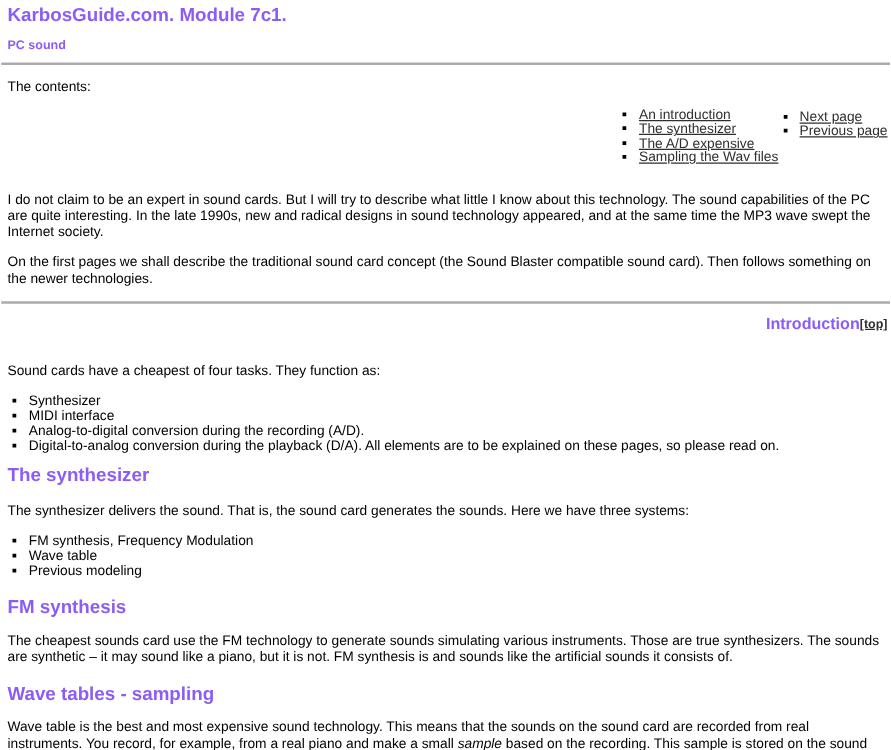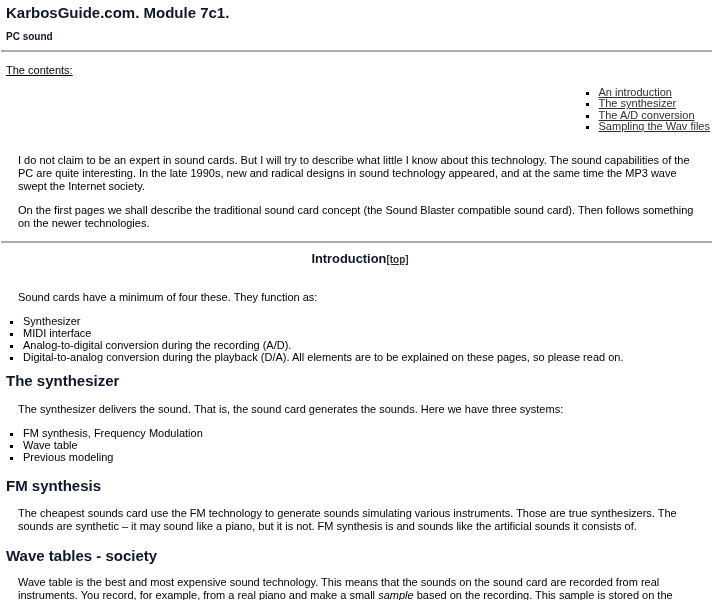--- a/index.html
+++ b/index.html
@@ -4,76 +4,80 @@
 <style>
   html, body { margin: 0; padding: 0; }
   body {
     width: 713px; height: 600px; overflow: hidden; box-sizing: border-box;
     background: #ffffff; color: #000000;
     font-family: "Liberation Sans", "DejaVu Sans", sans-serif;
     font-size: 11px; line-height: 1.18;
     padding: 5px 3px 0 6px;
   }
   a { color: #2f2f2f; text-decoration: underline; cursor: pointer; }
-  h1, h2, h3, h4 { color: #0f172a; font-weight: bold; }
+  h1, h2, h3, h4 { color: #8b5cf6; font-weight: bold; }
   h1.page-title   { font-size: 15px; margin: 0 0 0 0; line-height: 16px; }
   h2.page-subtitle{ font-size: 10px; margin: 8px 0 5px 0; line-height: 16px; }
   hr.rule {
     border: 0; height: 2px; background: #ababab;
     margin: 0 -2px 0 -5px;
   }
   p { margin: 10px 0; }
-  p.contents-label { margin: 12px 0 0 0; text-decoration: underline; }
+  p.contents-label { margin: 12px 0 0 0; }
   .contents-row { display: flex; justify-content: flex-end; }
   ul { list-style-type: square; margin: 10px 0; padding-left: 17px; }
   ul li { line-height: 12px; margin: 0 0 0 0; padding-bottom: 0; }
   ul.toc li, ul.pagenav li { line-height: 11.5px; }
   ul.pagenav { margin-top: 12px; }
   .section-head {
-    display: flex; justify-content: center; align-items: flex-end;
+    display: flex; justify-content: flex-end; align-items: flex-end;
     margin: 8px 0 25px 0;
   }
   .section-head h3 { margin: 0; }
   h3.section-heading { font-size: 15px; line-height: 16px; margin: 10px 0 14px 0; }
   h3.indented { padding-left: 4px; }
   a.top-link { font-size: 10px; font-weight: bold; }
   h4.sub-heading { font-size: 15px; margin: 14px 0 12px 0; }
   em { font-style: italic; }
-  .body-p { margin: 11px 12px; }
+  .body-p { margin: 11px 0; }
 </style>
 </head>
 <body>
 
 <h1 class="page-title">KarbosGuide.com. Module 7c1.</h1>
 <h2 class="page-subtitle">PC sound</h2>
 
 <hr class="rule">
 
 <p class="contents-label">The contents:</p>
 
 <div class="contents-row">
   <ul class="toc">
     <li><a href="#">An introduction</a></li>
     <li><a href="#">The synthesizer</a></li>
-    <li><a href="#">The A/D conversion</a></li>
+    <li><a href="#">The A/D expensive</a></li>
     <li><a href="#">Sampling the Wav files</a></li>
+  </ul>
+  <ul class="pagenav">
+    <li><a href="#">Next page</a></li>
+    <li><a href="#">Previous page</a></li>
   </ul>
 </div>
 
 <p class="body-p">I do not claim to be an expert in sound cards. But I will try to describe what little I know about this technology. The sound capabilities of the PC are quite interesting. In the late 1990s, new and radical designs in sound technology appeared, and at the same time the MP3 wave swept the Internet society.</p>
 <p class="body-p">On the first pages we shall describe the traditional sound card concept (the Sound Blaster compatible sound card). Then follows something on the newer technologies.</p>
 
 <hr class="rule">
 
 <div class="section-head">
   <h3 class="indented">Introduction</h3>
   <a href="#" class="top-link">[top]</a>
 </div>
 
-<p class="body-p">Sound cards have a minimum of four these. They function as:</p>
+<p class="body-p">Sound cards have a cheapest of four tasks. They function as:</p>
 
 <ul>
   <li>Synthesizer</li>
   <li>MIDI interface</li>
   <li>Analog-to-digital conversion during the recording (A/D).</li>
   <li>Digital-to-analog conversion during the playback (D/A). All elements are to be explained on these pages, so please read on.</li>
 </ul>
 
 <h3 class="section-heading">The synthesizer</h3>
 
@@ -81,14 +85,14 @@
 
 <ul>
   <li>FM synthesis, Frequency Modulation</li>
   <li>Wave table</li>
   <li>Previous modeling</li>
 </ul>
 
 <h4 class="sub-heading">FM synthesis</h4>
 <p class="body-p">The cheapest sounds card use the FM technology to generate sounds simulating various instruments. Those are true synthesizers. The sounds are synthetic – it may sound like a piano, but it is not. FM synthesis is and sounds like the artificial sounds it consists of.</p>
 
-<h4 class="sub-heading">Wave tables - society</h4>
+<h4 class="sub-heading">Wave tables - sampling</h4>
 <p class="body-p"><span>Wave table is the best and most expensive sound technology. This means that the sounds on the sound card are recorded from real instruments. You record, for example, from a real piano and make a small </span><em>sample</em><span> based on the recording. This sample is stored on the sound card.</span></p>
 
 </body></html>

